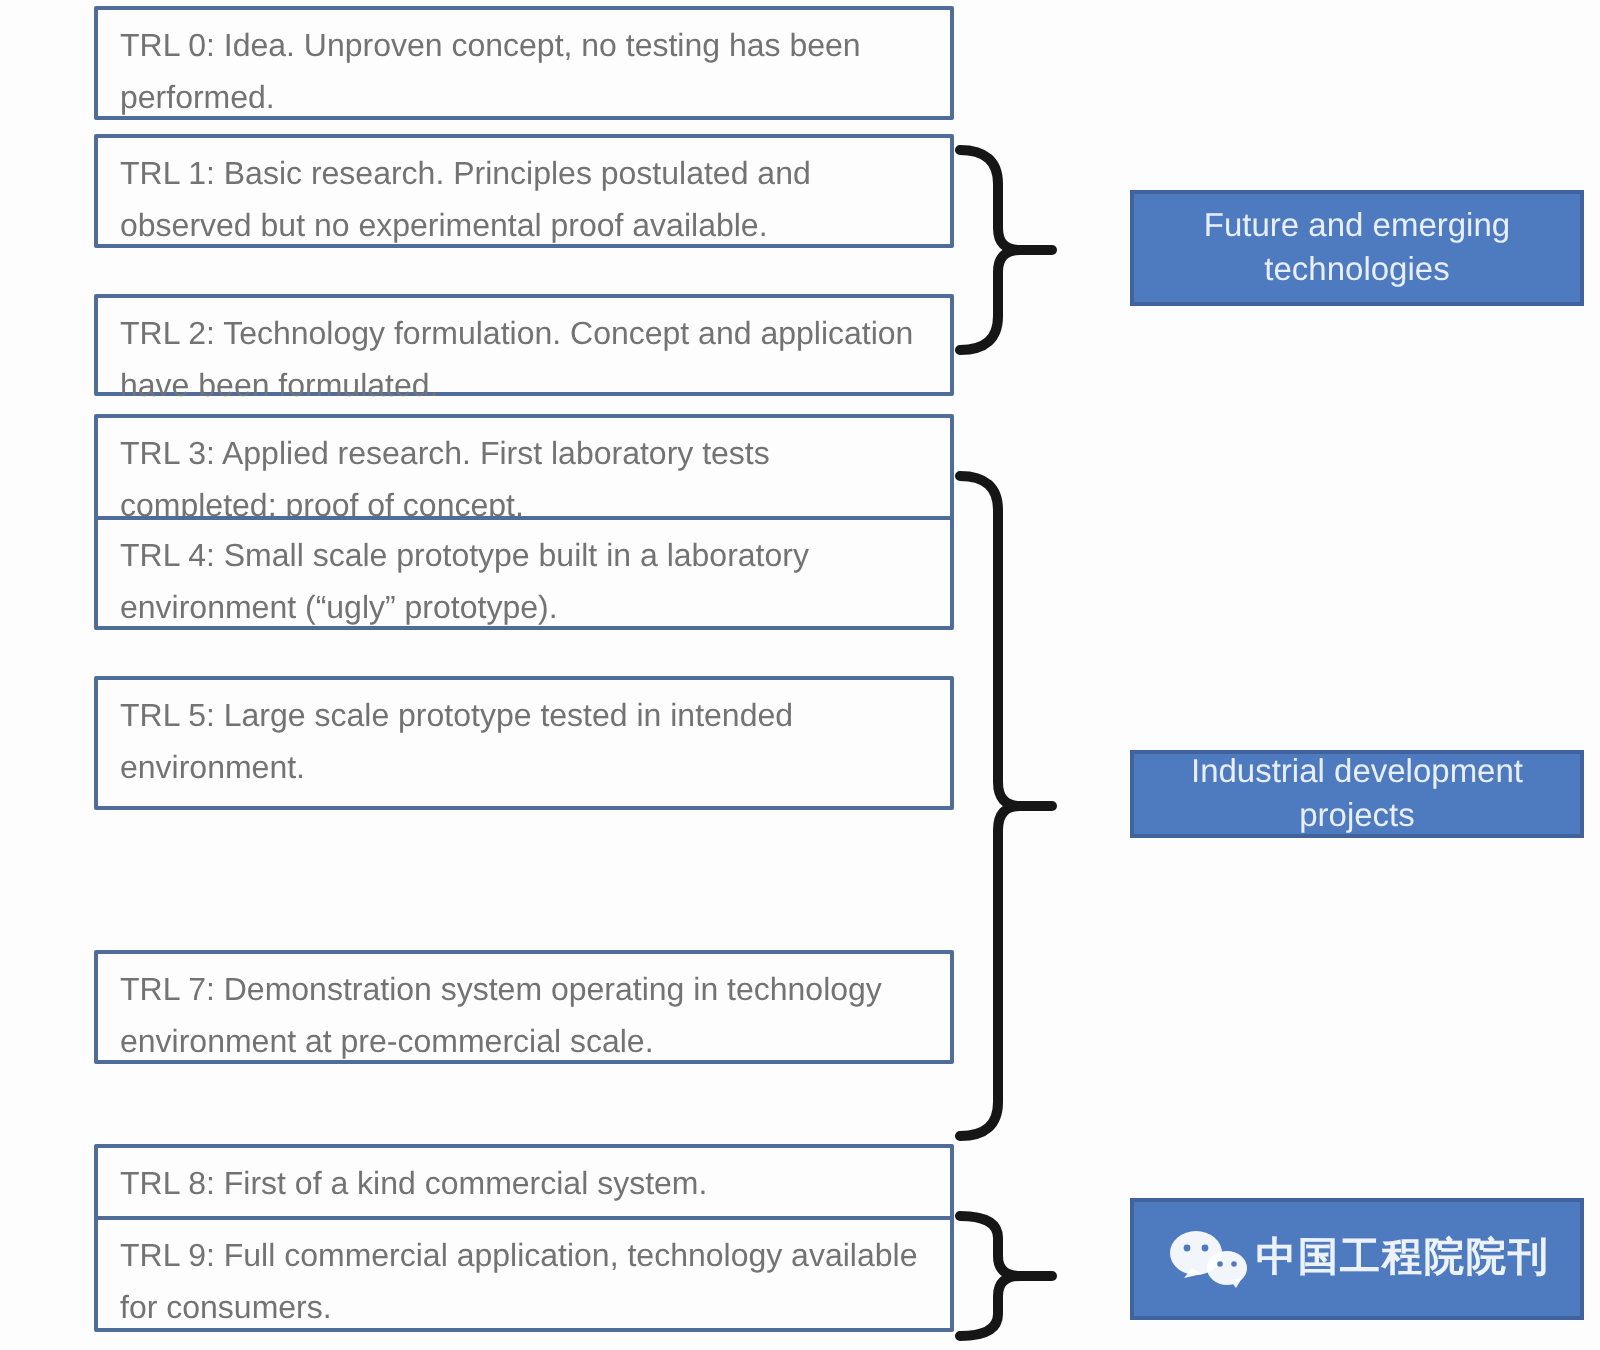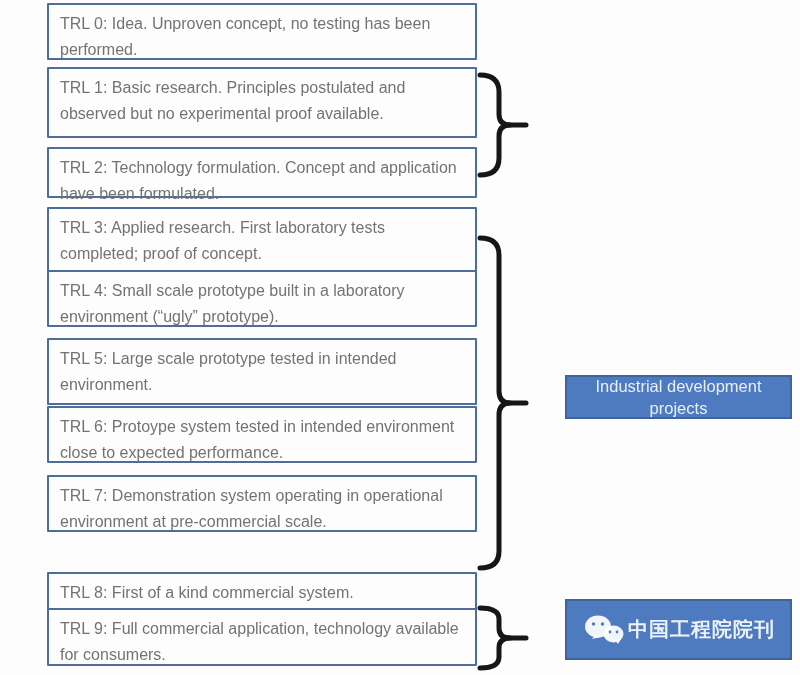--- a/index.html
+++ b/index.html
@@ -9,24 +9,24 @@
   }
   
   .trl-box{
     position:absolute;left:2px;width:430px;box-sizing:border-box;
     background:#fdfdfe;border:2px solid #4f6d99;border-radius:1px;
     color:#737373;font-size:16px;line-height:1.6;
     padding:6px 16px 0 11px;
     margin-left:45px;
   }
   .b0{top:3px;height:57px}
-  .b1{top:67px;height:71px}
+  .b1{top:67px;height:57px}
   .b2{top:147px;height:51px}
   .b3{top:207px;height:73px}
-  .b4{top:270px;height:57px}
+  .b4{top:258px;height:57px}
   .b5{top:338px;height:67px}
   .b6{top:406px;height:57px}
   .b7{top:475px;height:57px}
   .b8{top:572px;height:58px}
   .b9{top:608px;height:58px}
 
   
   .brace{position:absolute;left:477px;}
   .brace path{fill:none;stroke:#161616;stroke-width:5;stroke-linecap:round;stroke-linejoin:round;}
 
@@ -55,40 +55,40 @@
 <body>
 
 <div class="canvas">
 
   <div class="trl-box b0">TRL 0: Idea. Unproven concept, no testing has been performed.</div>
   <div class="trl-box b1">TRL 1: Basic research. Principles postulated and observed but no experimental proof available.</div>
   <div class="trl-box b2">TRL 2: Technology formulation. Concept and application have been formulated.</div>
   <div class="trl-box b3">TRL 3: Applied research. First laboratory tests completed; proof of concept.</div>
   <div class="trl-box b4">TRL 4: Small scale prototype built in a laboratory environment (“ugly” prototype).</div>
   <div class="trl-box b5">TRL 5: Large scale prototype tested in intended environment.</div>
-  <div class="trl-box b6">TRL 6: Protoype system tested in intended environment close to expected performance.</div>
-  <div class="trl-box b7">TRL 7: Demonstration system operating in operational environment at pre-commercial scale.</div>
+  <div class="trl-box b7">TRL 7: Demonstration system operating in technology environment at pre-commercial scale.</div>
   <div class="trl-box b8">TRL 8: First of a kind commercial system. Manufacturing issues solved.</div>
   <div class="trl-box b9">TRL 9: Full commercial application, technology available for consumers.</div>
 
   <svg class="brace" style="top:70px" width="52" height="110" viewBox="0 0 52 110">
     <path d="M3 5 Q22 5 22 22 L22 44 Q22 55 33 55 Q22 55 22 66 L22 88 Q22 105 3 105"></path>
     <path d="M31 55 L49 55"></path>
   </svg>
 
   <svg class="brace" style="top:233px" width="52" height="340" viewBox="0 0 52 340">
     <path d="M3 5 Q22 5 22 22 L22 158 Q22 170 33 170 Q22 170 22 182 L22 318 Q22 335 3 335"></path>
     <path d="M31 170 L49 170"></path>
   </svg>
 
   <svg class="brace" style="top:604px" width="52" height="68" viewBox="0 0 52 68">
     <path d="M3 4 Q22 4 22 15 L22 24 Q22 34 33 34 Q22 34 22 44 L22 53 Q22 64 3 64"></path>
     <path d="M31 34 L49 34"></path>
   </svg>
 
+  <div class="glabel g1">Future and emerging technologies</div>
 
   <div class="glabel g2">Industrial development projects</div>
 
   <div class="glabel g3">
     <div class="wm">
       <svg width="44" height="34" viewBox="0 0 44 34">
         <ellipse cx="16" cy="13.5" rx="13" ry="11" fill="#ffffff" opacity="0.93"></ellipse>
         <path d="M10 26 L14 21 L19 24 Z" fill="#ffffff" opacity="0.93"></path>
         <ellipse cx="31.5" cy="21" rx="10" ry="8.5" fill="#ffffff" opacity="0.93"></ellipse>
         <path d="M36 31 L33 27 L39 26 Z" fill="#ffffff" opacity="0.93"></path>

